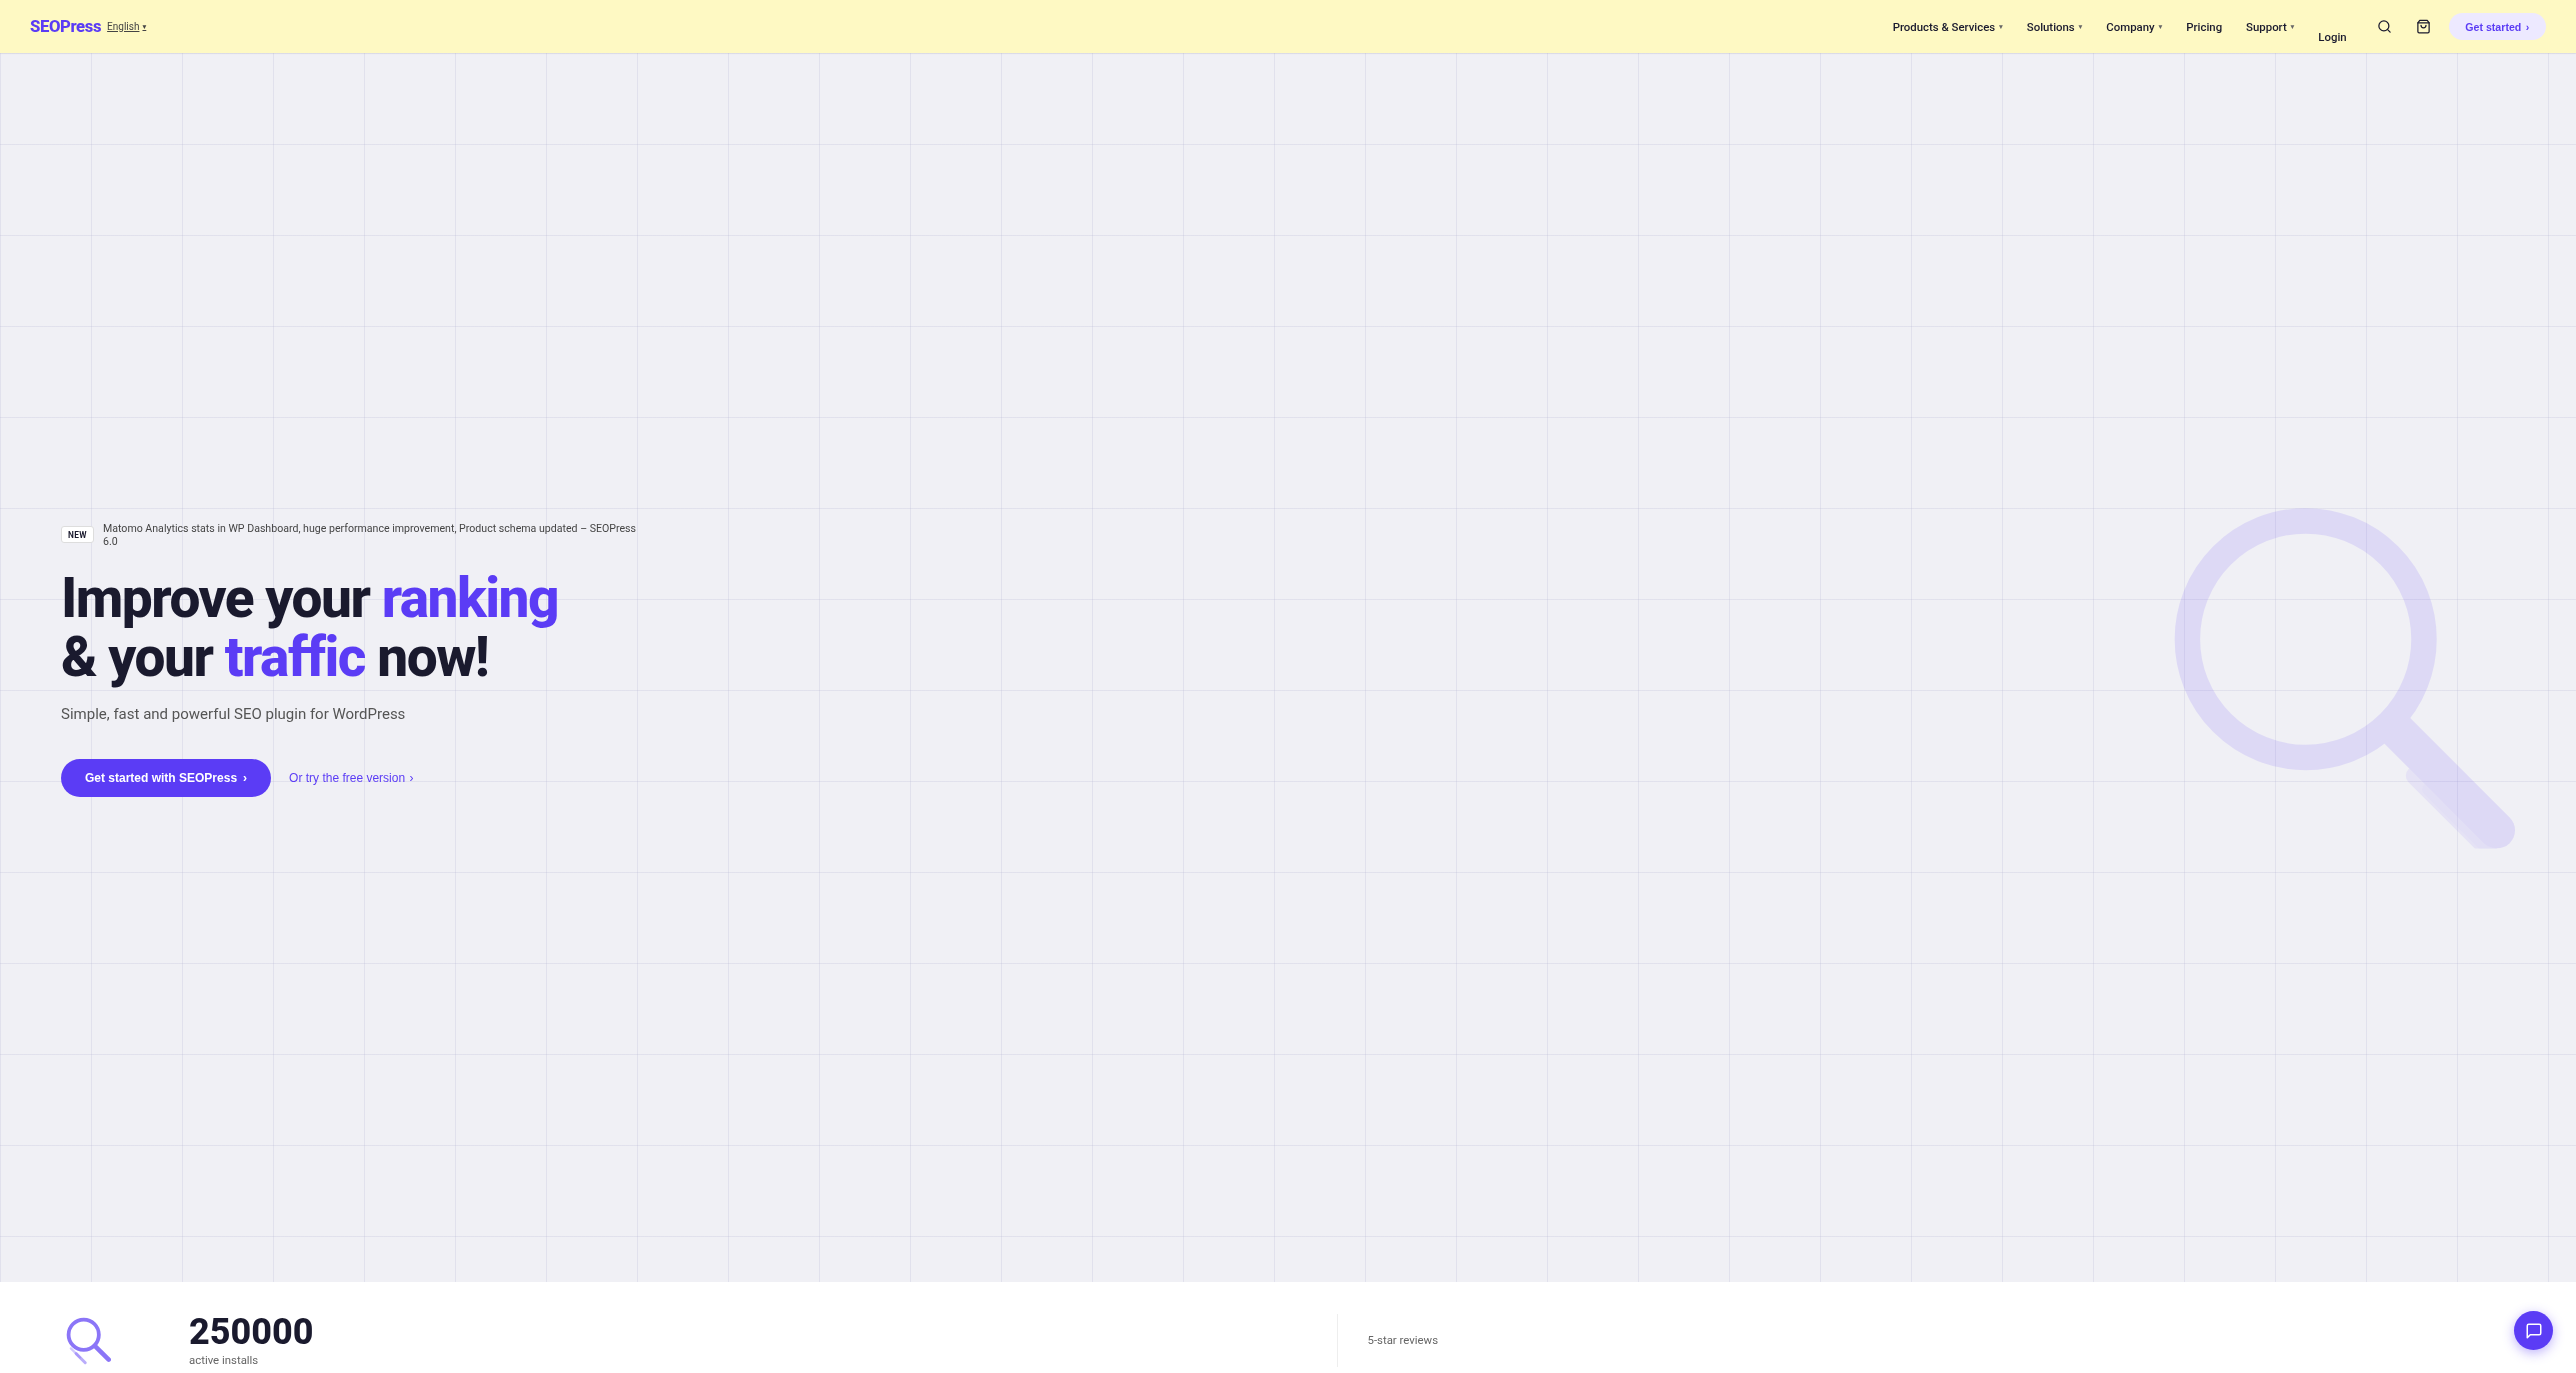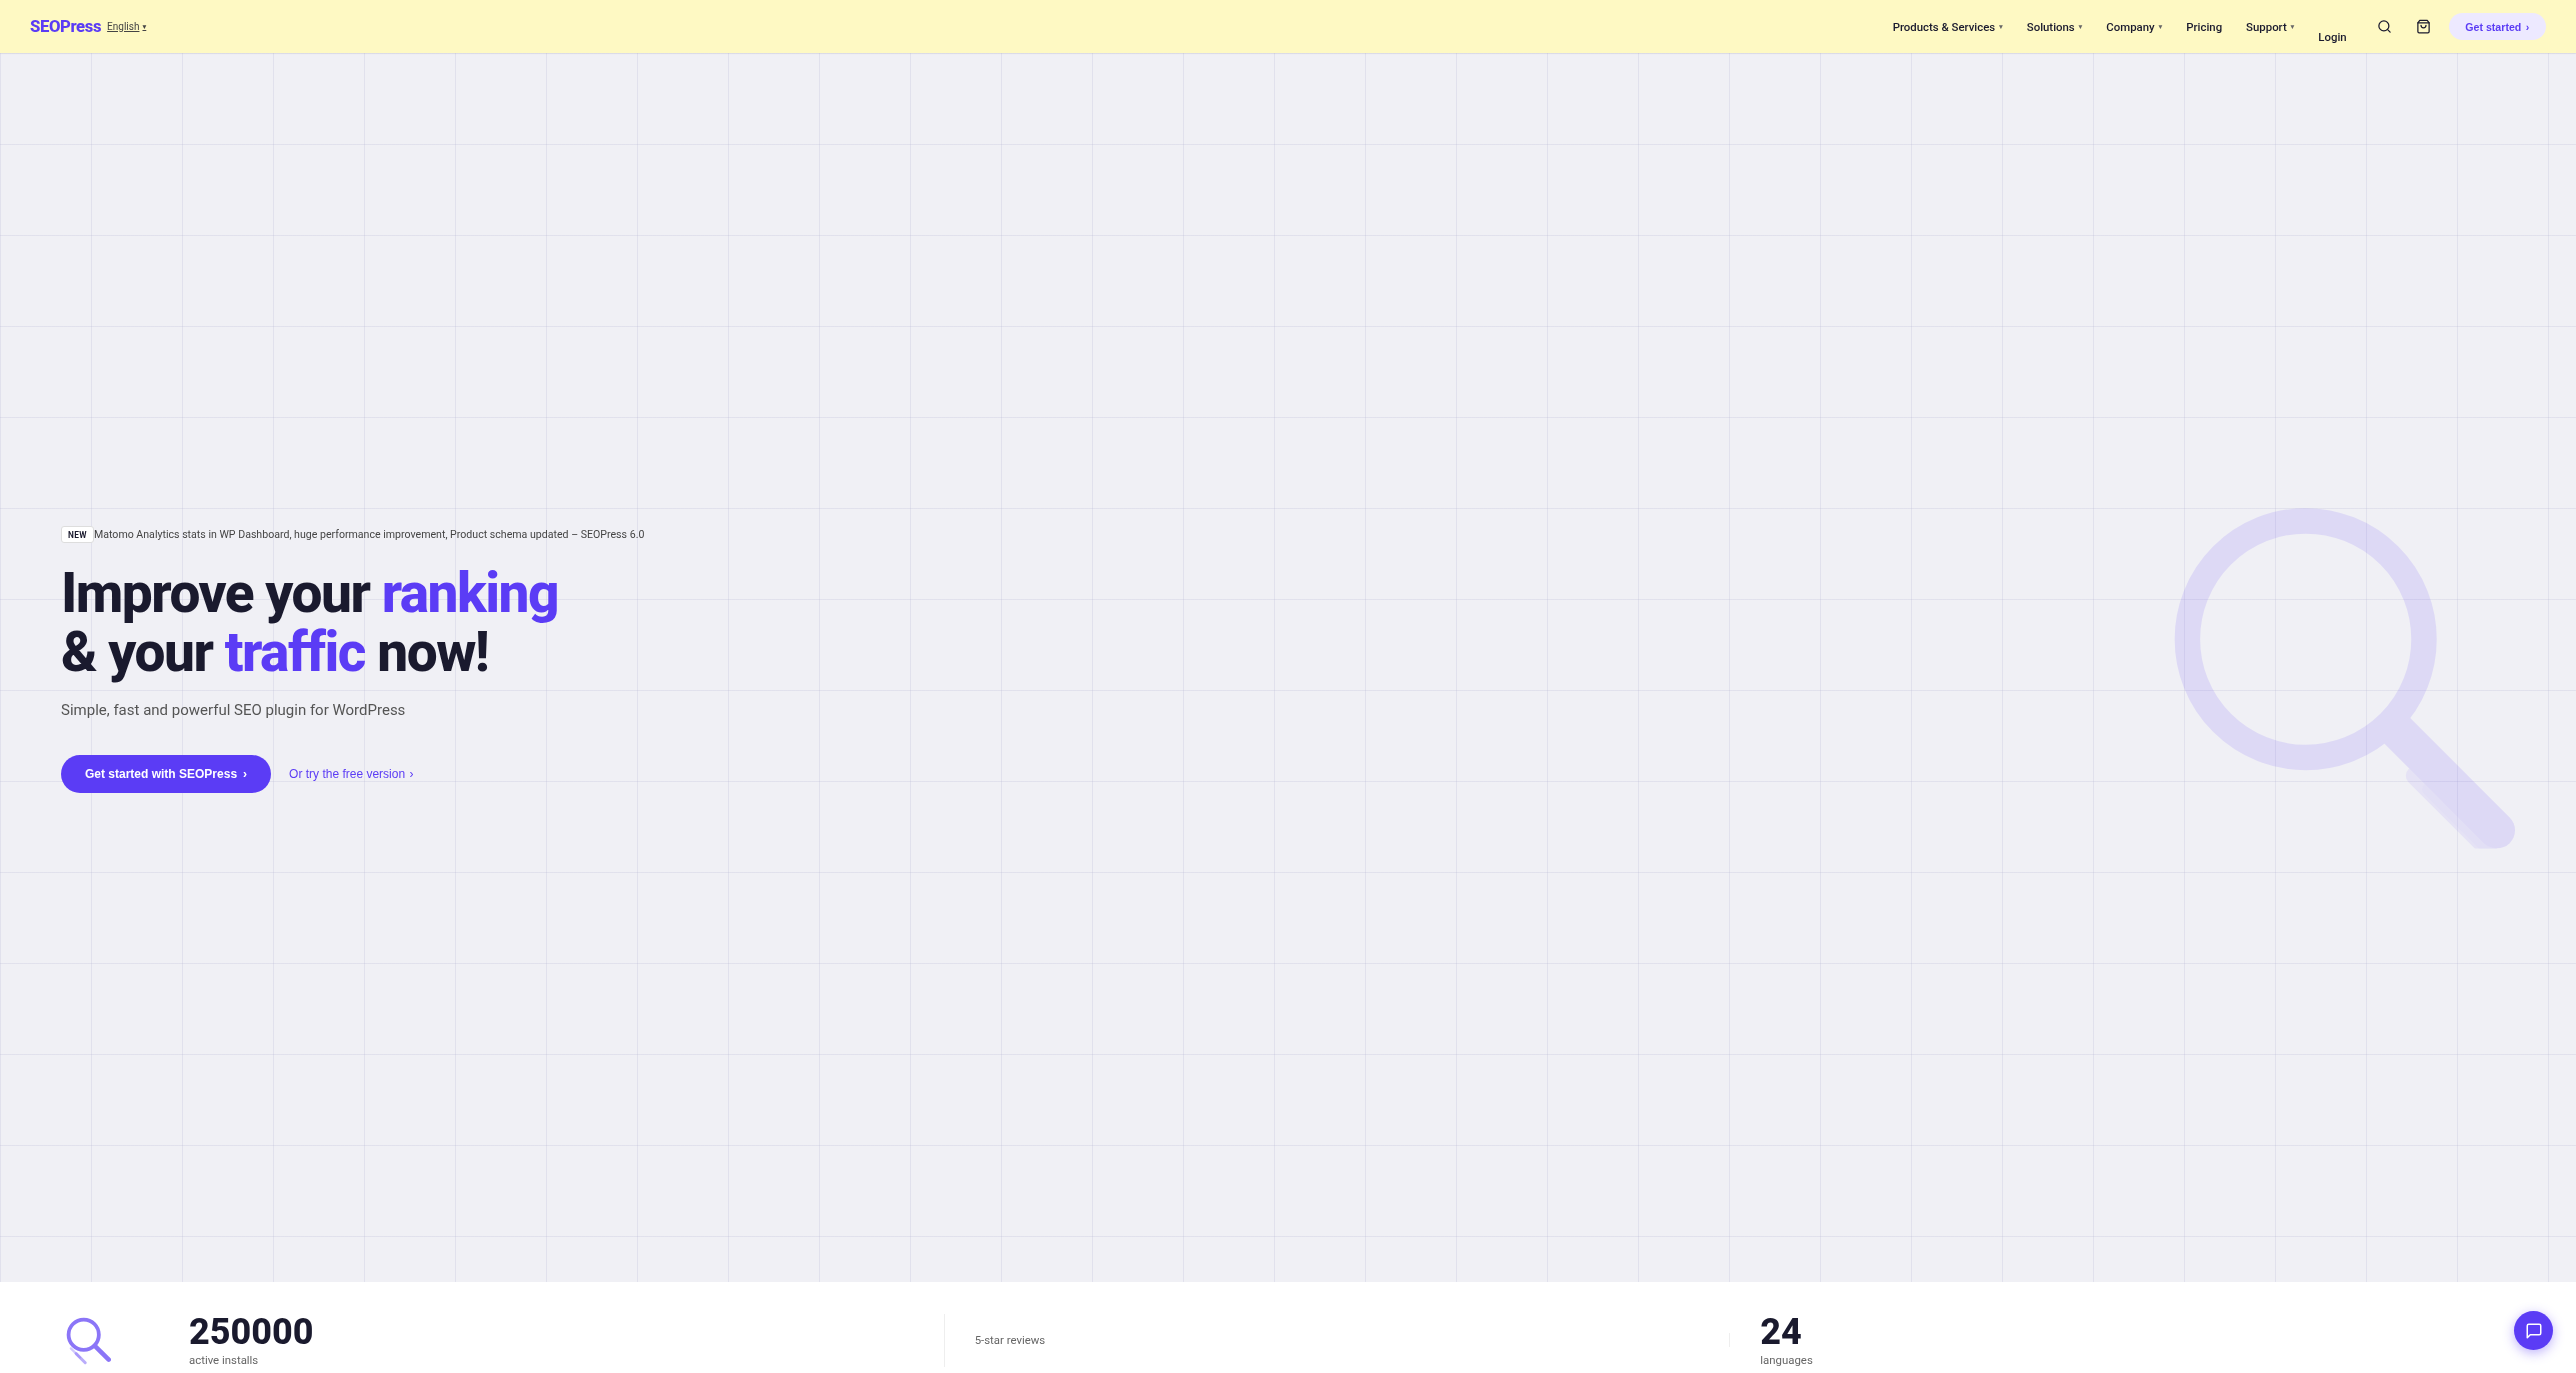--- a/index.html
+++ b/index.html
@@ -141,20 +141,21 @@
 
     .hero-content {
       position: relative;
       z-index: 2;
       max-width: 591px;
     }
 
     .new-badge-row {
       display: flex;
       align-items: center;
+      gap: 9px;
       margin-bottom: 21px;
     }
     .new-badge {
       background: #fff;
       border: 0.8px solid #ddd;
       border-radius: 3px;
       padding: 2.3px 6px;
       font-size: 8.3px;
       font-weight: 700;
       color: #1a1a2e;
@@ -376,24 +377,20 @@
     </svg>
   </div>
 
   <div class="stat-item">
     <span class="stat-number">250000</span>
     <span class="stat-label">active installs</span>
   </div>
   <div class="stat-item">
     <span class="stat-label">5-star reviews</span>
   </div>
-  <div class="stat-item">
-    <span class="stat-number">24</span>
-    <span class="stat-label">languages</span>
-  </div>
 </section>
 
 <div class="chat-bubble">
   <svg width="18" height="18" viewBox="0 0 24 24" fill="none" stroke="white" stroke-width="2" stroke-linecap="round" stroke-linejoin="round">
     <path d="M21 15a2 2 0 01-2 2H7l-4 4V5a2 2 0 012-2h14a2 2 0 012 2z"></path>
   </svg>
 </div>
 
 
 </body></html>

